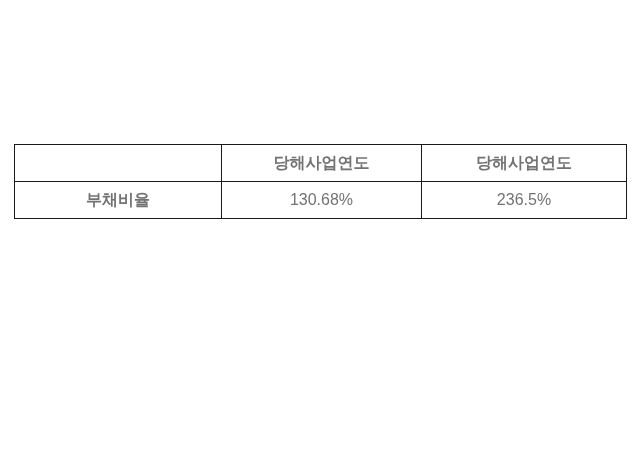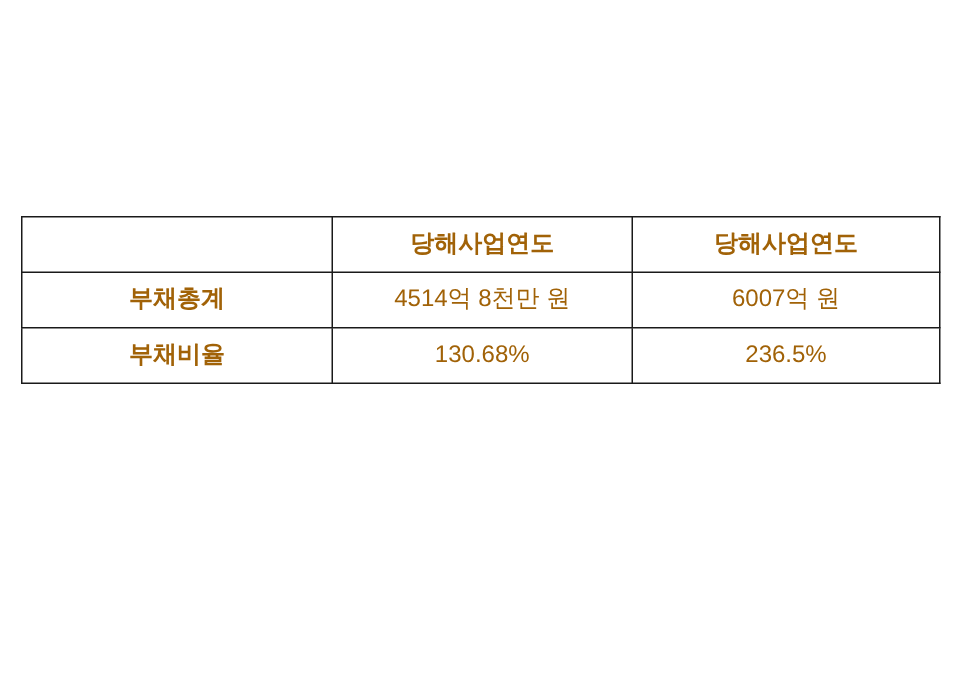--- a/index.html
+++ b/index.html
@@ -28,21 +28,21 @@
   }
   table.financial-table td,
   table.financial-table th {
     border: 1px solid #1a1a1a;
     height: 36px;
     padding: 0 4px;
     text-align: center;
     vertical-align: middle;
     font-size: 16px;
     font-weight: normal;
-    color: #a16207;
+    color: #737373;
     line-height: 1.2;
   }
   table.financial-table th {
     font-weight: bold;
   }
   table.financial-table td.row-header {
     font-weight: bold;
   }
   col.c0 { width: 207px; }
   col.c1 { width: 200px; }
@@ -63,24 +63,19 @@
     </colgroup>
     <thead>
       <tr>
         <th class="empty-corner"></th>
         <th>당해사업연도</th>
         <th>당해사업연도</th>
       </tr>
     </thead>
     <tbody>
       <tr>
-        <td class="row-header">부채총계</td>
-        <td>4514억 8천만 원</td>
-        <td>6007억 원</td>
-      </tr>
-      <tr>
         <td class="row-header">부채비율</td>
         <td>130.68%</td>
         <td>236.5%</td>
       </tr>
     </tbody>
   </table>
 </div>
 
 </body></html>

